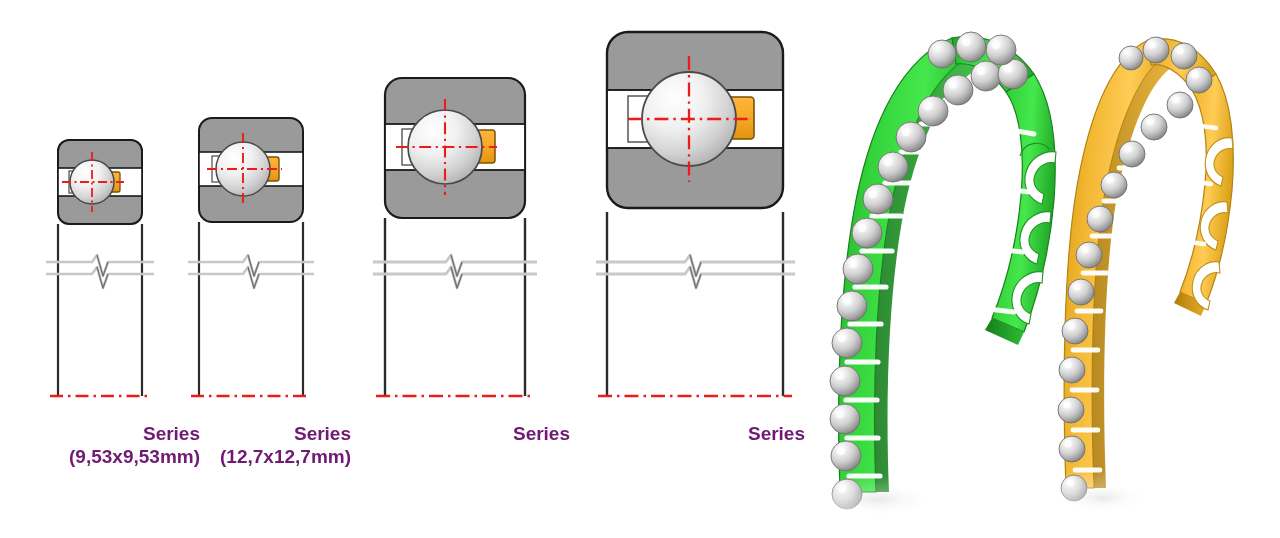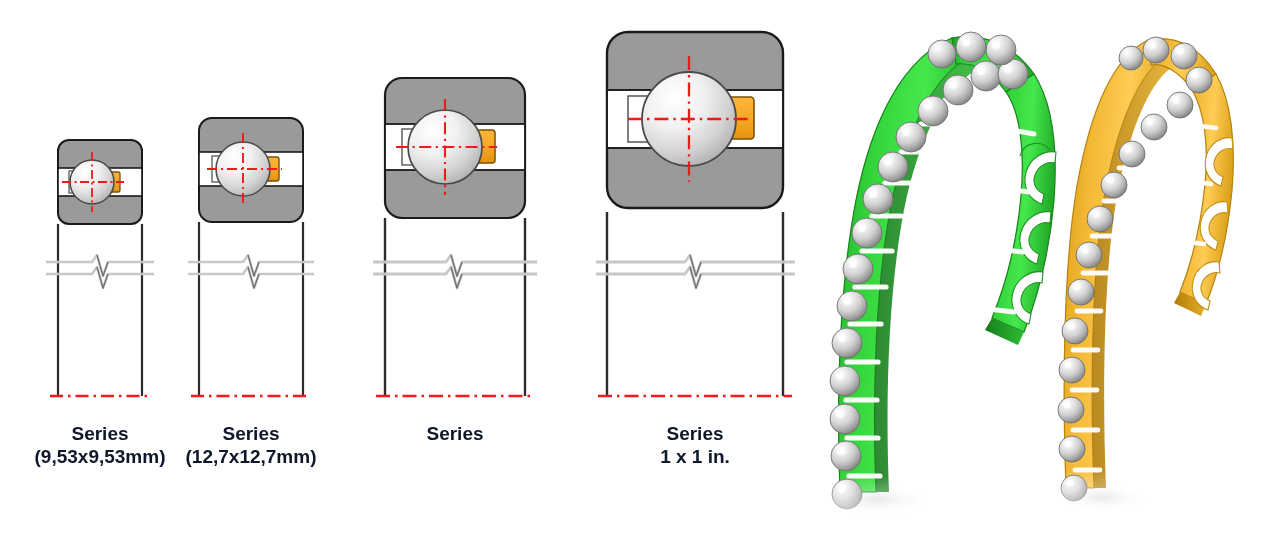--- a/index.html
+++ b/index.html
@@ -7,23 +7,23 @@
     width:1280px;height:538px;
     background:#ffffff;
     font-family:"Liberation Sans", sans-serif;
     overflow:hidden;
     position:relative;
   }
   #stage{position:absolute;left:0;top:0;width:1280px;height:538px;}
   #stage svg{display:block;}
   .cap{
     position:absolute;
-    text-align:center;
+    text-align:right;
     font-weight:bold;
-    color:#0f172a;
+    color:#701a75;
     font-size:19px;
     line-height:23px;
     letter-spacing:0px;
     white-space:nowrap;
   }
   .cap div{display:block;}
 </style>
 </head>
 <body>
 
@@ -352,14 +352,13 @@
   <div>Series</div>
   <div>(12,7x12,7mm)</div>
 </div>
 
 <div class="cap" style="left:340px;top:422px;width:230px;">
   <div>Series</div>
 </div>
 
 <div class="cap" style="left:585px;top:422px;width:220px;">
   <div>Series</div>
-  <div>1 x 1 in.</div>
 </div>
 
 </body></html>

